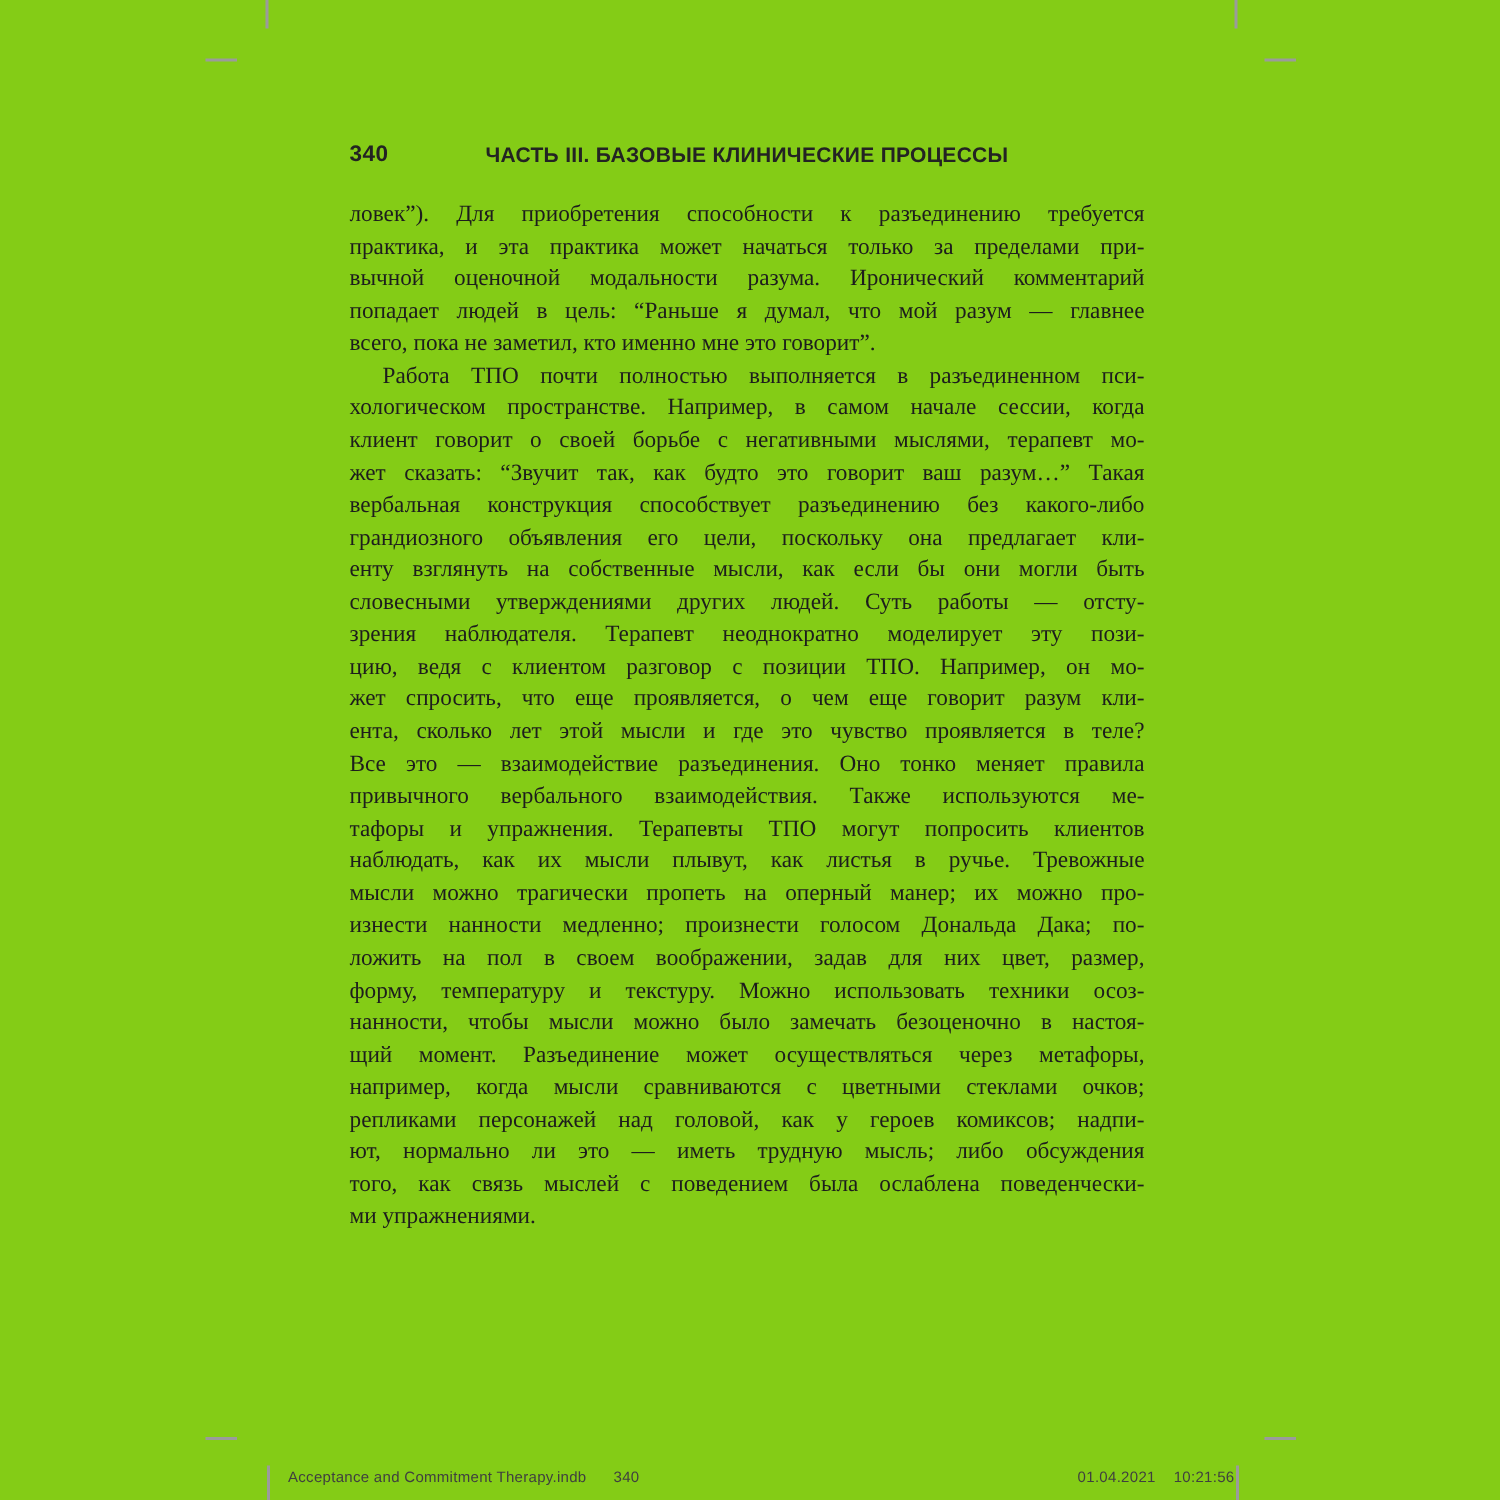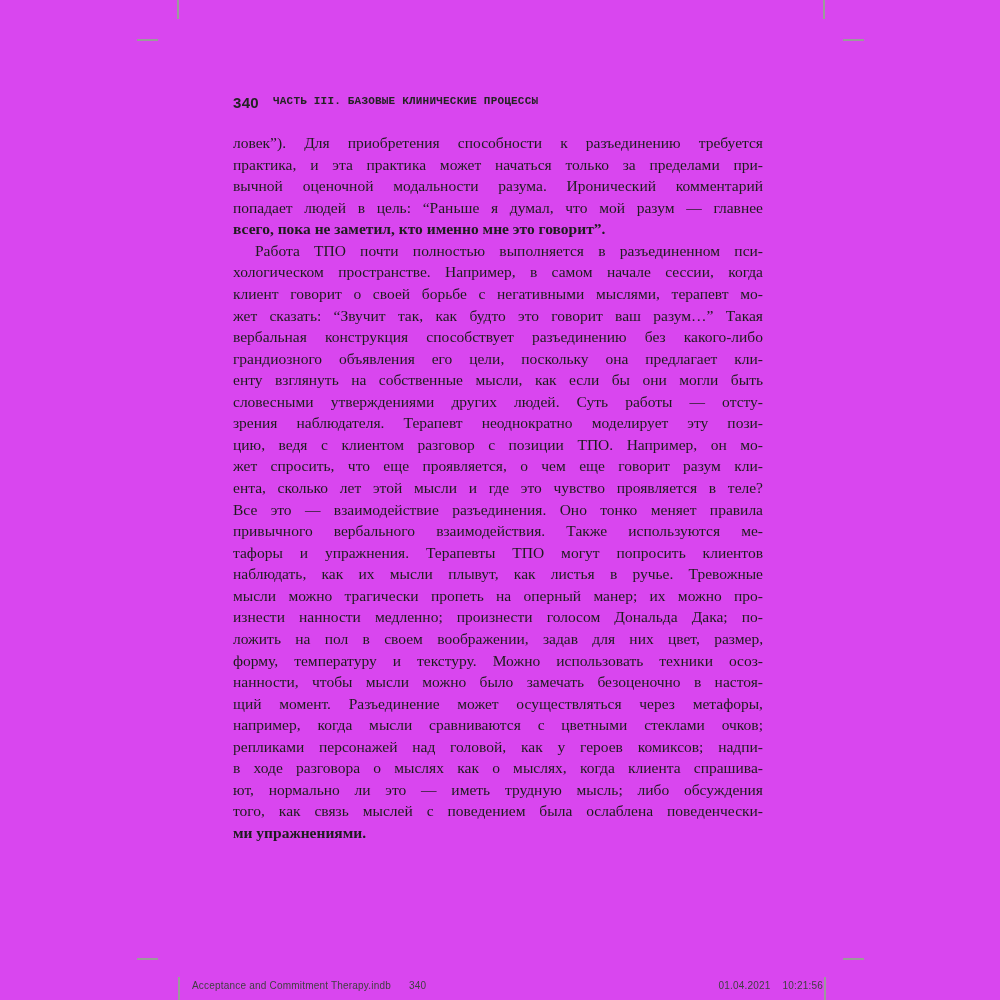--- a/index.html
+++ b/index.html
@@ -4,21 +4,21 @@
 <style>
   html, body {
     margin: 0;
     padding: 0;
     background: #ffffff;
   }
   #page {
     position: relative;
     width: 1000px;
     height: 1000px;
-    background: #d946ef;
+    background: #84cc16;
     overflow: hidden;
     font-family: "Liberation Serif", serif;
   }
   
   .mark { position: absolute; background: #9b9b9b; }
   .mark.v { width: 1.5px; }
   .mark.h { height: 1.5px; width: 21px; }
   #crop-tl-v { left: 177px; top: 0;     height: 19px; }
   #crop-tr-v { left: 823px; top: 0;     height: 19px; }
   #crop-bl-v { left: 178px; top: 977px; height: 23px; }
@@ -43,46 +43,44 @@
     left: 0;
     top: 0;
     font-size: 15px;
     letter-spacing: 0.3px;
   }
   #running-head-title {
     position: absolute;
     left: 40px;
     right: 40px;
     top: 1px;
-    text-align: left;
-    font-size: 11px;
+    text-align: center;
+    font-size: 14px;
     letter-spacing: 0.2px;
     white-space: nowrap;
-    font-family: Liberation Mono, monospace;
   }
   
   #text-block {
     position: absolute;
     left: 233px;
     top: 132px;
     width: 530px;
     color: #1d1d1d;
     font-size: 15.5px;
     line-height: 21.57px;
   }
   #text-block .line {
     text-align: justify;
     text-align-last: justify;
     height: 21.57px;
     overflow: hidden;
     white-space: normal;
   }
   #text-block .line.para-end {
     text-align-last: left;
-    font-weight: bold;
   }
   #text-block .line.indent {
     text-indent: 22px;
   }
   
   #footer {
     position: absolute;
     left: 192px;
     top: 980px;
     width: 631px;
@@ -138,21 +136,20 @@
       <div class="line">тафоры и упражнения. Терапевты ТПО могут попросить клиентов</div>
       <div class="line">наблюдать, как их мысли плывут, как листья в ручье. Тревожные</div>
       <div class="line">мысли можно трагически пропеть на оперный манер; их можно про-</div>
       <div class="line">изнести нанности медленно; произнести голосом Дональда Дака; по-</div>
       <div class="line">ложить на пол в своем воображении, задав для них цвет, размер,</div>
       <div class="line">форму, температуру и текстуру. Можно использовать техники осоз-</div>
       <div class="line">нанности, чтобы мысли можно было замечать безоценочно в настоя-</div>
       <div class="line">щий момент. Разъединение может осуществляться через метафоры,</div>
       <div class="line">например, когда мысли сравниваются с цветными стеклами очков;</div>
       <div class="line">репликами персонажей над головой, как у героев комиксов; надпи-</div>
-      <div class="line">в ходе разговора о мыслях как о мыслях, когда клиента спрашива-</div>
       <div class="line">ют, нормально ли это — иметь трудную мысль; либо обсуждения</div>
       <div class="line">того, как связь мыслей с поведением была ослаблена поведенчески-</div>
       <div class="line para-end">ми упражнениями.</div>
     </div>
 
   <div id="footer">
     <span id="footer-left">
       <span>Acceptance and Commitment Therapy.indb</span><span class="gap-lg"></span><span>340</span>
     </span>
     <span id="footer-right">

